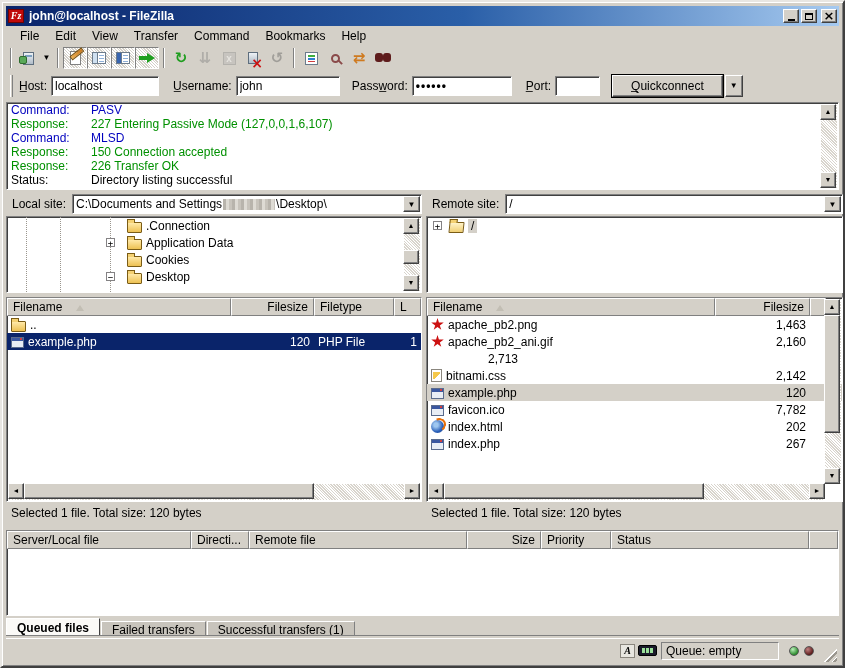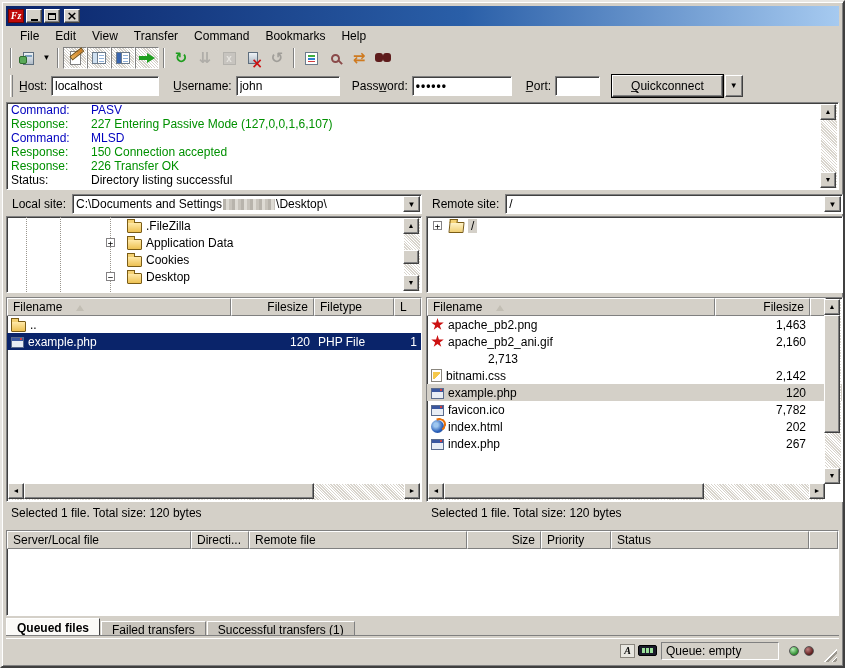--- a/index.html
+++ b/index.html
@@ -188,20 +188,21 @@
     background:repeating-linear-gradient(135deg, transparent 0 2px, #fff 2px 3px, #9a968e 3px 5px);
     clip-path:polygon(100% 0, 100% 100%, 0 100%); }
 </style>
 </head>
 <body>
 
 <div id="window">
 
   <div id="titlebar">
     <div class="fzlogo">Fz</div>
+    <div id="title-text">john@localhost - FileZilla</div>
     <div class="wbtn raised">
         <span class="glyph-min"></span>
       </div>
     <div class="wbtn raised">
         <span class="glyph-max"></span>
       </div>
     <div class="wbtn raised" style="margin-left:4px">
         <span class="glyph-close">×</span>
       </div>
   </div>
@@ -331,21 +332,21 @@
       <span class="cbtn">▼</span>
     </div>
   </div>
 
   <div id="local-tree" class="tree">
     <div class="guide" style="left:19px"></div>
     <div class="guide" style="left:53px"></div>
     <div class="guide" style="left:103px"></div>
     <div class="tree-row" style="padding-left:120px">
       <span class="ic-folder"></span>
-      <span class="tree-label">.FileZilla</span>
+      <span class="tree-label">.Connection</span>
     </div>
     <div class="tree-row" style="padding-left:120px">
       <span class="expander" style="left:99px">+</span>
       <span class="ic-folder"></span>
       <span class="tree-label">Application Data</span>
     </div>
     <div class="tree-row" style="padding-left:120px">
       <span class="ic-folder"></span>
       <span class="tree-label">Cookies</span>
     </div>

